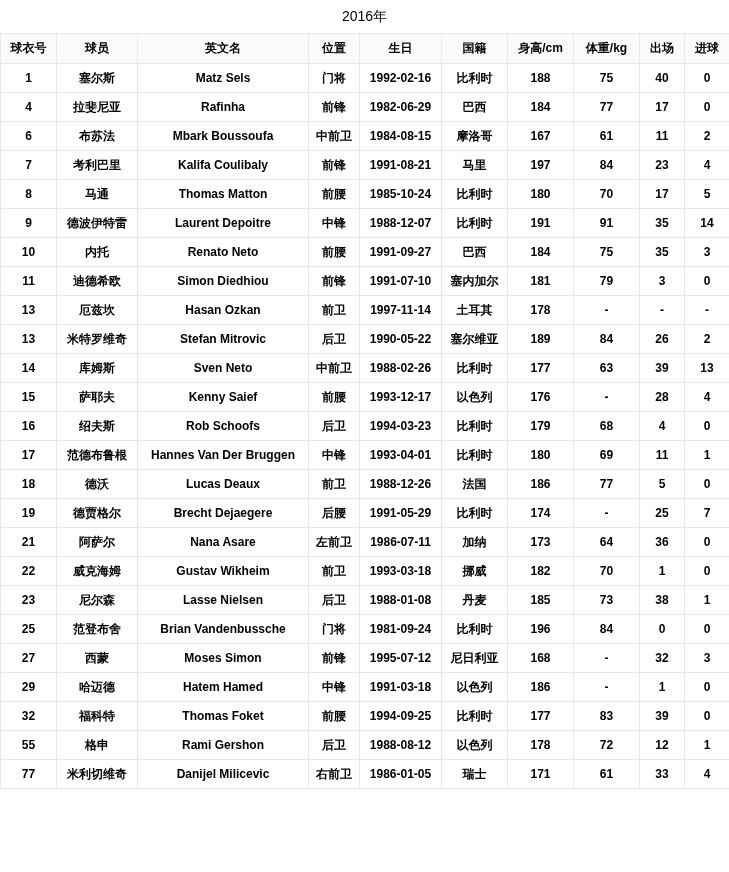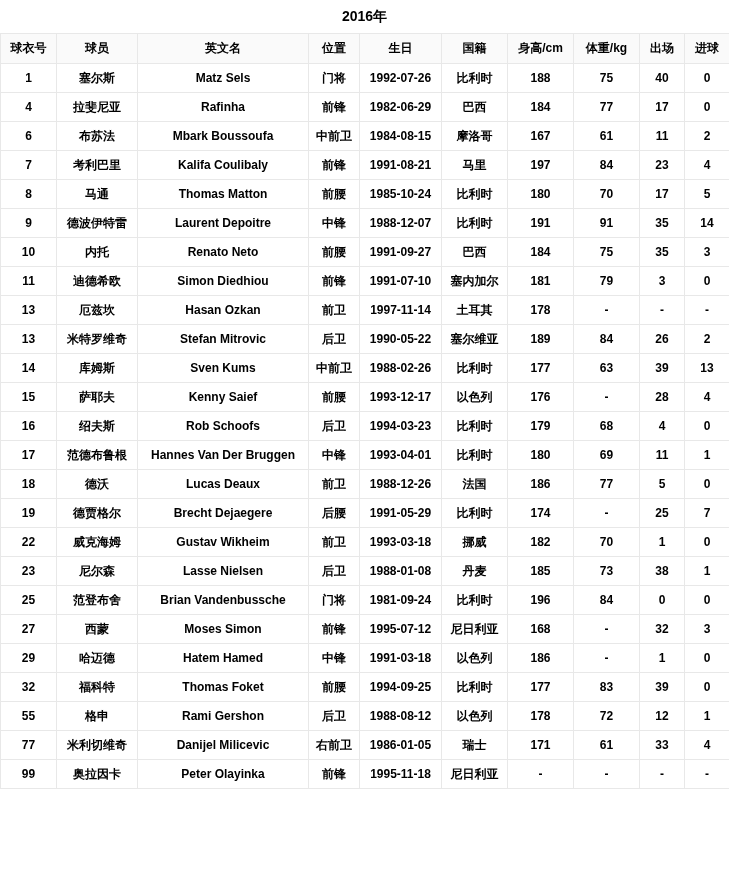--- a/index.html
+++ b/index.html
@@ -16,21 +16,21 @@
     font-family:"Liberation Sans","DejaVu Sans",sans-serif;
     color:var(--text);
     overflow:hidden;
   }
   .page-title{
     height:33px;
     display:flex;
     align-items:center;
     justify-content:center;
     font-size:14px;
-    font-weight:bold;
+    font-weight:normal;
     color:var(--text);
   }
   table.squad-table{
     width:729px;
     border-collapse:collapse;
     table-layout:fixed;
   }
   table.squad-table th,
   table.squad-table td{
     border:1px solid var(--border);
@@ -84,21 +84,21 @@
           <th>出场</th>
           <th>进球</th>
         </tr>
     </thead>
     <tbody>
         <tr>
           <td>1</td>
           <td>塞尔斯</td>
           <td>Matz Sels</td>
           <td>门将</td>
-          <td>1992-07-26</td>
+          <td>1992-02-16</td>
           <td>比利时</td>
           <td>188</td>
           <td>75</td>
           <td>40</td>
           <td>0</td>
         </tr>
         <tr>
           <td>4</td>
           <td>拉斐尼亚</td>
           <td>Rafinha</td>
@@ -202,21 +202,21 @@
           <td>1990-05-22</td>
           <td>塞尔维亚</td>
           <td>189</td>
           <td>84</td>
           <td>26</td>
           <td>2</td>
         </tr>
         <tr>
           <td>14</td>
           <td>库姆斯</td>
-          <td>Sven Kums</td>
+          <td>Sven Neto</td>
           <td>中前卫</td>
           <td>1988-02-26</td>
           <td>比利时</td>
           <td>177</td>
           <td>63</td>
           <td>39</td>
           <td>13</td>
         </tr>
         <tr>
           <td>15</td>
@@ -272,20 +272,32 @@
           <td>Brecht Dejaegere</td>
           <td>后腰</td>
           <td>1991-05-29</td>
           <td>比利时</td>
           <td>174</td>
           <td>-</td>
           <td>25</td>
           <td>7</td>
         </tr>
         <tr>
+          <td>21</td>
+          <td>阿萨尔</td>
+          <td>Nana Asare</td>
+          <td>左前卫</td>
+          <td>1986-07-11</td>
+          <td>加纳</td>
+          <td>173</td>
+          <td>64</td>
+          <td>36</td>
+          <td>0</td>
+        </tr>
+        <tr>
           <td>22</td>
           <td>威克海姆</td>
           <td>Gustav Wikheim</td>
           <td>前卫</td>
           <td>1993-03-18</td>
           <td>挪威</td>
           <td>182</td>
           <td>70</td>
           <td>1</td>
           <td>0</td>
@@ -367,27 +379,15 @@
           <td>米利切维奇</td>
           <td>Danijel Milicevic</td>
           <td>右前卫</td>
           <td>1986-01-05</td>
           <td>瑞士</td>
           <td>171</td>
           <td>61</td>
           <td>33</td>
           <td>4</td>
         </tr>
-        <tr>
-          <td>99</td>
-          <td>奥拉因卡</td>
-          <td>Peter Olayinka</td>
-          <td>前锋</td>
-          <td>1995-11-18</td>
-          <td>尼日利亚</td>
-          <td>-</td>
-          <td>-</td>
-          <td>-</td>
-          <td>-</td>
-        </tr>
       </tbody>
   </table>
 </div>
 
 </body></html>

